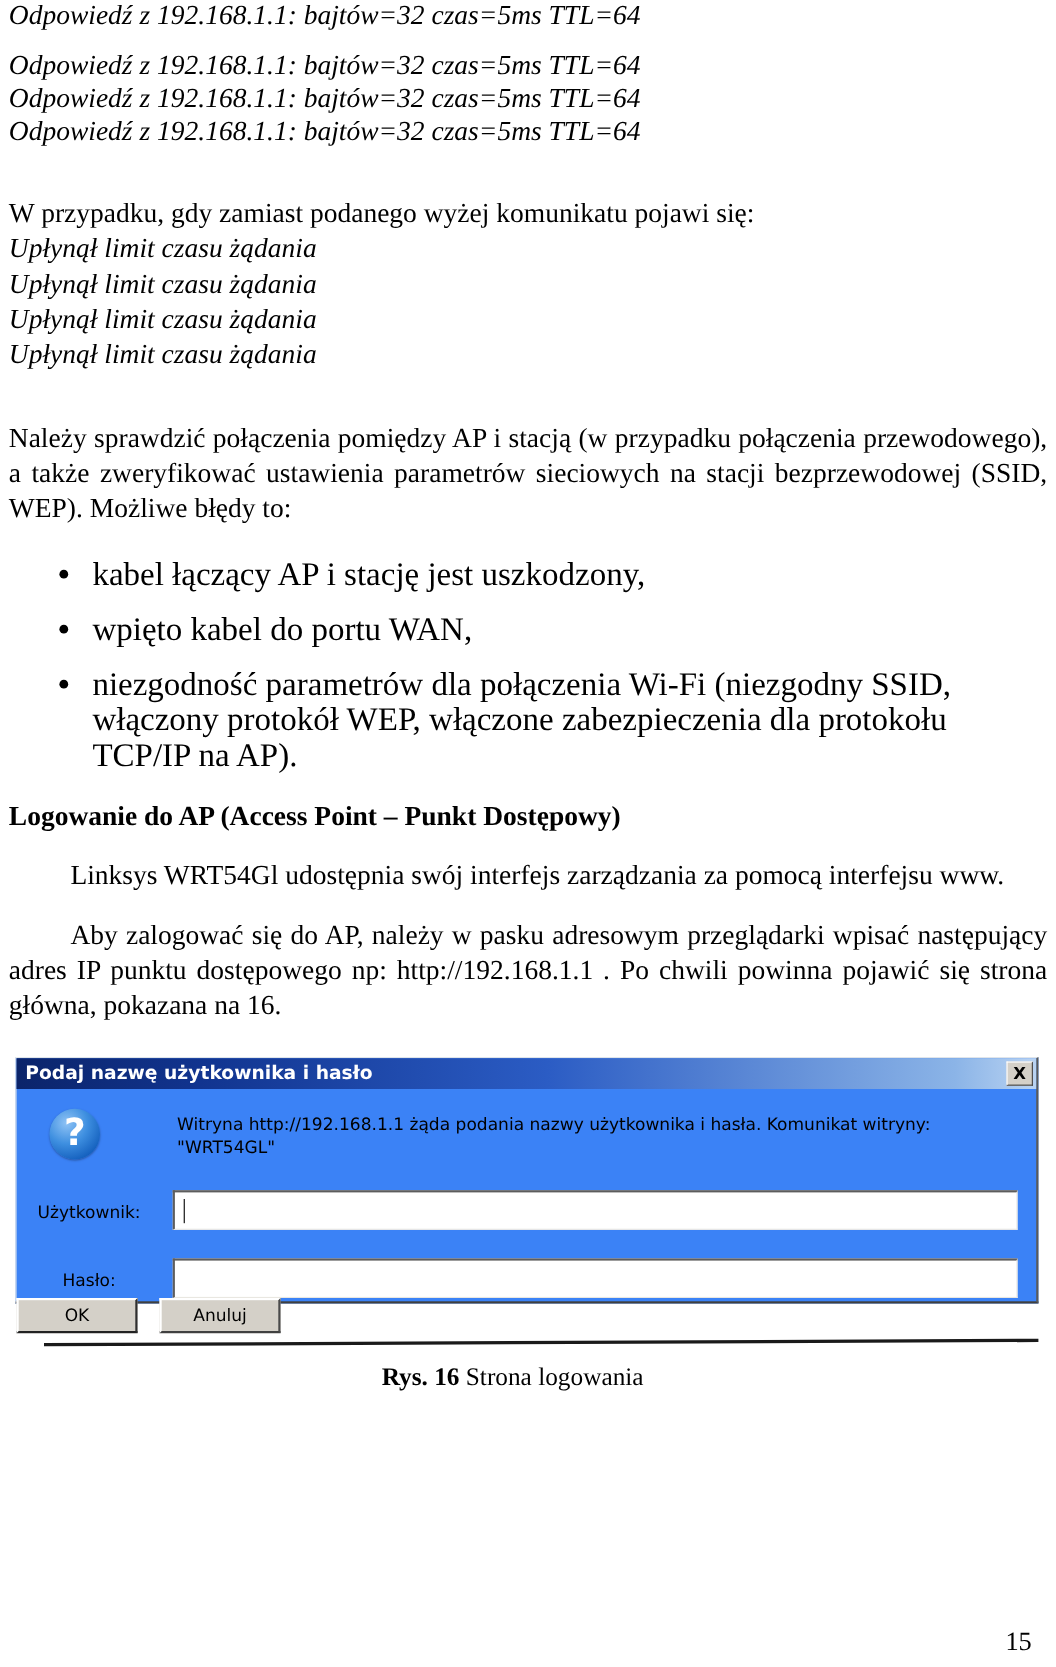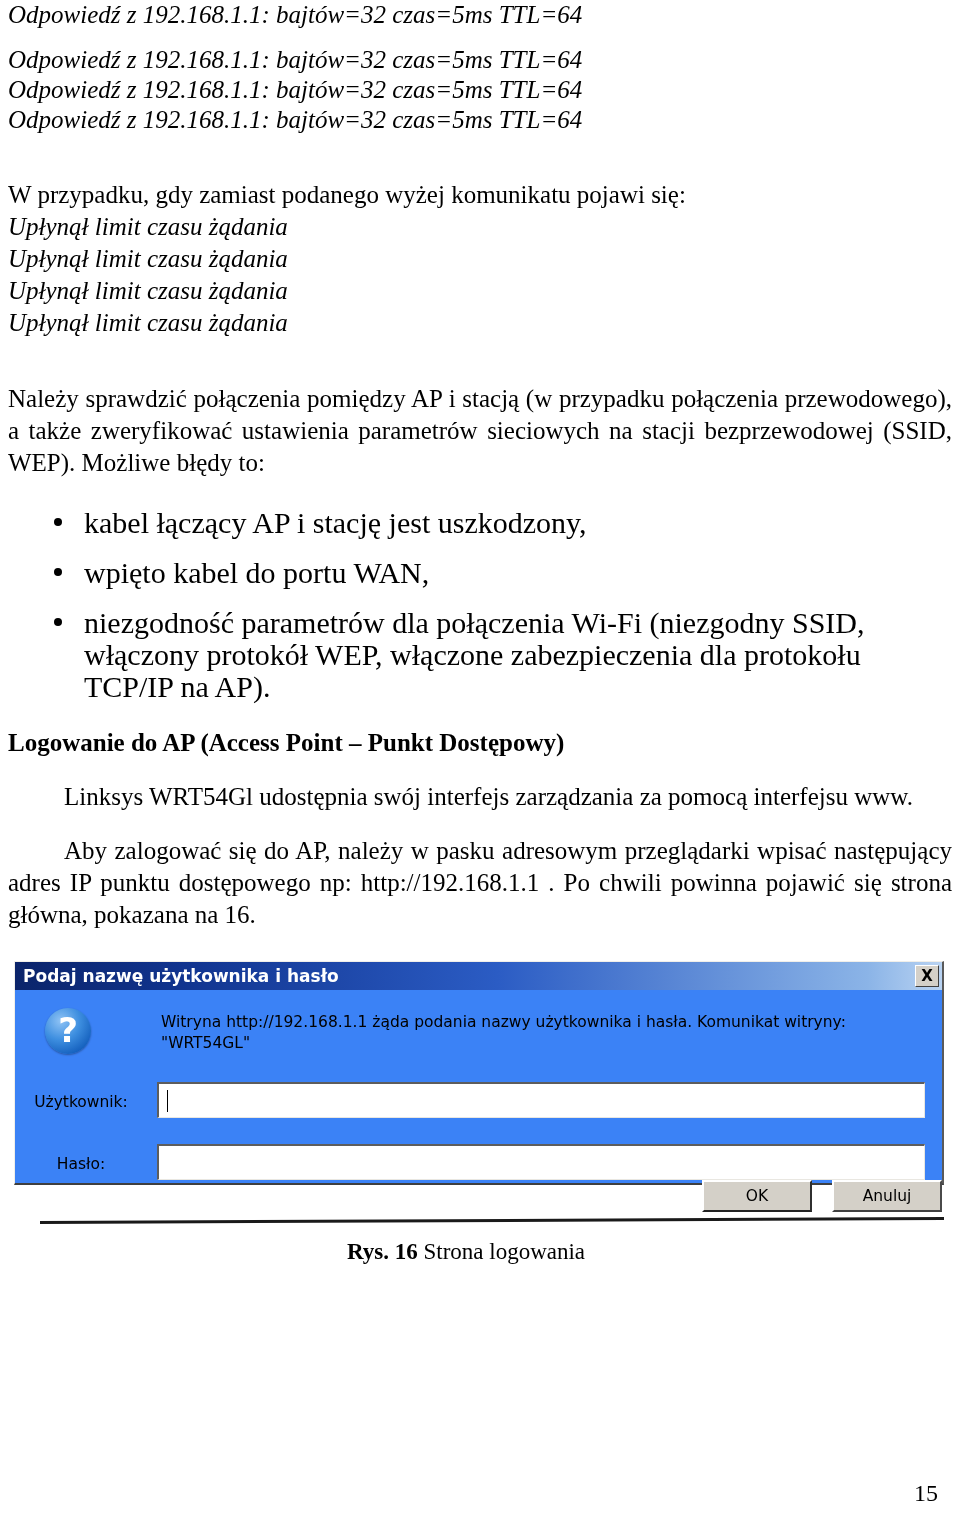--- a/index.html
+++ b/index.html
@@ -224,21 +224,21 @@
     height: 22px;
     background: #000;
   }
 
   .btn-row {
     position: absolute;
     top: 190px;
     left: 0;
     width: 100%;
     display: flex;
-    justify-content: flex-end;
+    justify-content: flex-start;
     gap: 20px;
   }
   .win-btn {
     width: 110px;
     height: 32px;
     background: #d4d0c8;
     border-top: 2px solid #ffffff;
     border-left: 2px solid #ffffff;
     border-right: 2px solid #4a4a4a;
     border-bottom: 2px solid #404040;

